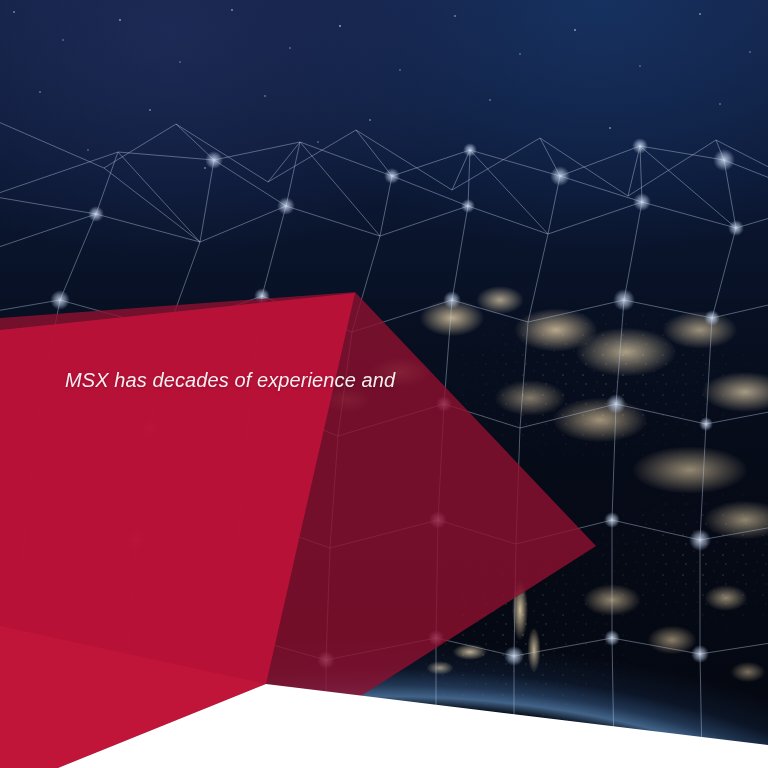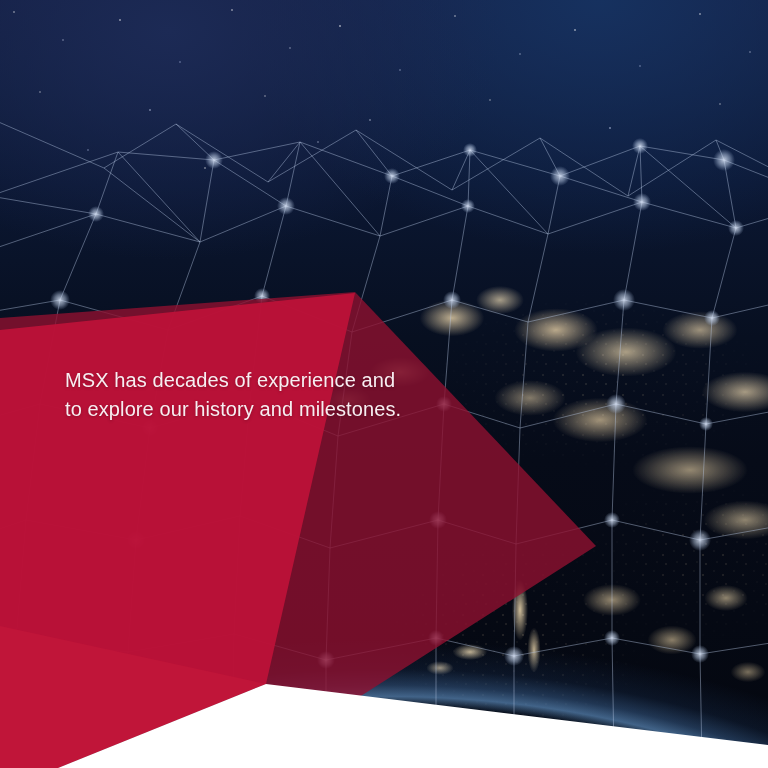--- a/index.html
+++ b/index.html
@@ -152,21 +152,21 @@
   .headline .l2 { display:block; }
   .subcopy {
     margin-top:26px;
     color:#f7eef1;
     font-size:20px;
     line-height:28.5px;
     font-weight:400;
     letter-spacing:.1px;
     text-shadow:0 1px 3px rgba(60,0,20,.35);
   }
-  .subcopy span { display:block; white-space:nowrap; }
+  .subcopy span { display:block; white-space:nowrap;font-style:italic; }
 </style>
 </head>
 <body>
 
 <div id="hero">
 
   <div class="bg-layer space"></div>
   <div class="bg-layer stars"></div>
   <div class="bg-layer earth-body"></div>
   <div class="bg-layer city-lights"></div>
@@ -244,17 +244,16 @@
     <polygon points="0,330 355,293 266,684 0,684" fill="#BE1138" fill-opacity="0.92"></polygon>
 
     <polygon points="0,626 266,684 58,768 0,768" fill="#C01539"></polygon>
 
     <polygon points="58,768 266,684 768,745 768,768" fill="#FFFFFF"></polygon>
   </svg>
 
   <div class="copy">
     <p class="subcopy">
       <span>MSX has decades of experience and</span>
-      <span>to explore our history and milestones.</span>
     </p>
   </div>
 
 </div>
 
 </body></html>

